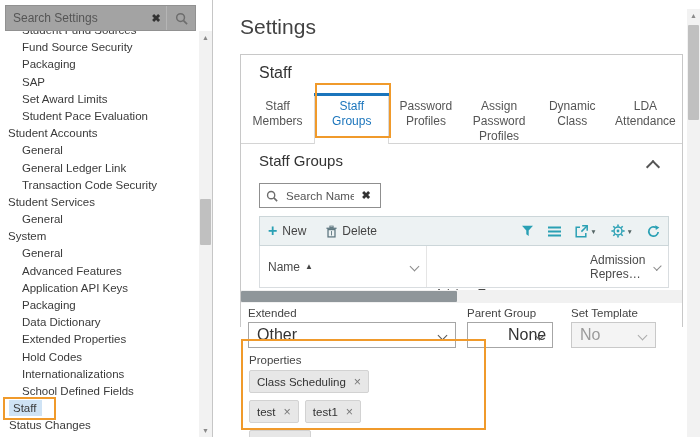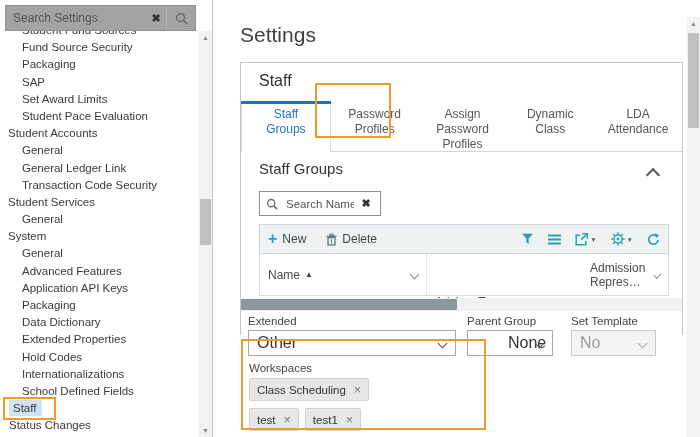--- a/index.html
+++ b/index.html
@@ -20,21 +20,21 @@
   .ti.lvl0 { padding-left:8px; }
   .ti.first { margin-top:-9px; }
   .ti.selrow { padding-left:9px; }
   .selbg { background:#cfe3f5; padding:2px 6px 2px 4px; }
   .side-scroll { position:absolute; left:199px; top:31px; width:13px; height:406px; background:#f2f2f2; }
   .sarrow { position:absolute; left:0; width:13px; height:13px; text-align:center; font-size:7px; line-height:13px; color:#8a8a8a; cursor:pointer; }
   .sarrow.up { top:0; } .sarrow.down { bottom:0; }
   .sthumb { position:absolute; left:1px; width:11px; background:#c0c0c0; border-radius:1px; cursor:pointer; }
   .side-scroll .sthumb { top:168px; height:46px; }
   
-  .main { position:absolute; left:215px; top:17px; width:485px; height:318px; }
+  .main { position:absolute; left:215px; top:9px; width:485px; height:318px; }
   .page-title { position:absolute; left:25px; top:6px; font-size:21px; color:#424242; }
   .panel { position:absolute; left:25px; top:45px; width:443px; bottom:0; border:1px solid #c8c8c8; border-bottom:none; background:#fff; box-sizing:border-box; }
   .panel-title { position:absolute; left:18px; top:9px; font-size:16px; color:#333; }
   .tabs { position:absolute; left:0; right:0; top:38px; height:50px; display:flex; border-bottom:1px solid #d4d4d4; }
   .tab { flex:1; position:relative; text-align:center; padding-top:6px; font-size:12px; line-height:15px; color:#555; cursor:pointer; box-sizing:border-box; }
   .tab-label { width:64px; margin:0 auto; }
   .tab.selected { color:#1b75bc; background:#fff; border-left:1px solid #d9d9d9; border-right:1px solid #d9d9d9; margin-bottom:-1px; }
   .tab-accent { position:absolute; top:0; left:-1px; right:-1px; height:3px; background:#1b75bc; }
   .section-title { position:absolute; left:18px; top:97px; font-size:15px; color:#333; }
   .collapse { position:absolute; right:20px; top:103px; width:14px; height:14px; cursor:pointer; }
@@ -121,20 +121,23 @@
   </div>
 </div>
 
 <div class="main">
   <div class="page-title">Settings</div>
 
   <div class="panel">
     <div class="panel-title">Staff</div>
 
     <div class="tabs">
+      <div class="tab">
+        <div class="tab-label">Staff Members</div>
+      </div>
       <div class="tab selected">
         <div class="tab-accent"></div>
         <div class="tab-label">Staff Groups</div>
       </div>
       <div class="tab">
         <div class="tab-label">Password Profiles</div>
       </div>
       <div class="tab">
         <div class="tab-label">Assign Password Profiles</div>
       </div>
@@ -250,21 +253,21 @@
     </div>
     <div class="dd" style="left:226px; top:267px; width:86px;padding-left:40px;">
       <span>None</span>
       <i class="chev"></i>
     </div>
     <div class="dd disabled" style="left:330px; top:267px; width:85px;">
       <span>No</span>
       <i class="chev"></i>
     </div>
 
-    <div class="fld-label" style="left:8px; top:299px;">Workspaces</div>
+    <div class="fld-label" style="left:8px; top:299px;">Properties</div>
     <div class="chips">
       <span class="chip">
         <span>Class Scheduling</span>
         <span class="chip-x">×</span>
       </span>
       <span class="chip">
         <span>test</span>
         <span class="chip-x">×</span>
       </span>
       <span class="chip">

